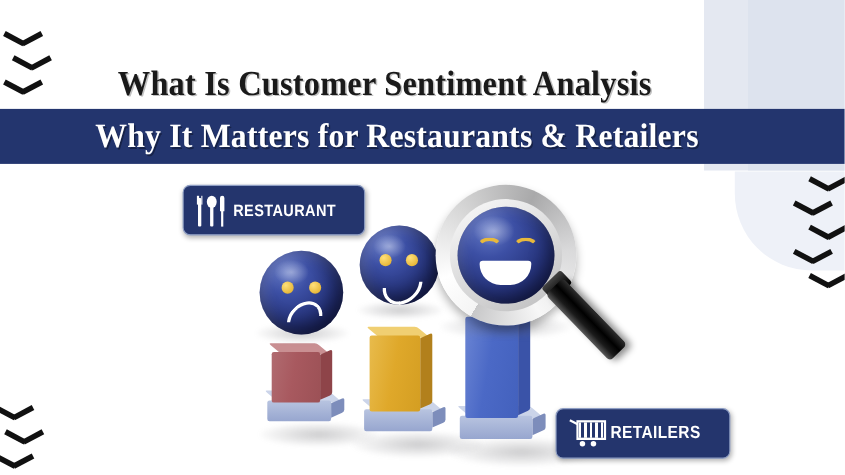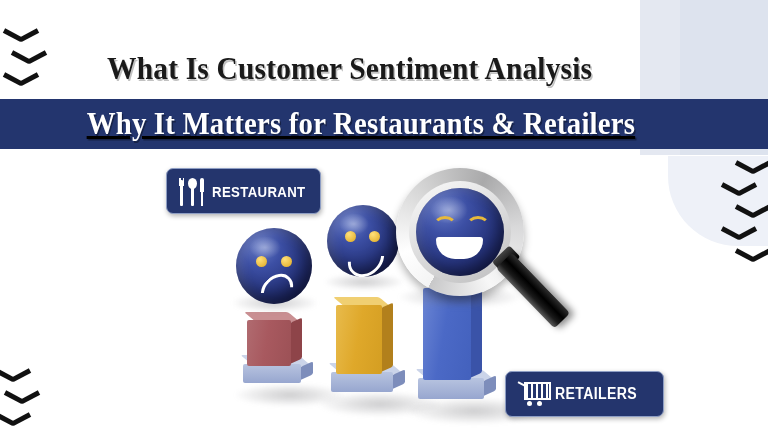--- a/index.html
+++ b/index.html
@@ -30,31 +30,31 @@
   }
   .chev::before,.chev::after{
     content:"";position:absolute;top:0;width:20px;height:5px;background:#111;
   }
   .chev::before{left:0;transform:rotate(28deg);transform-origin:left center;}
   .chev::after{right:0;transform:rotate(-28deg);transform-origin:right center;}
 
   
   .title-wrap{
     position:absolute;left:0;top:42px;width:700px;height:52px;
-    display:flex;align-items:center;justify-content:center;
+    display:flex;align-items:flex-end;justify-content:center;
   }
   .title{
     font-family:"Liberation Serif", serif;
     font-weight:700;font-size:32px;letter-spacing:.2px;color:#1a1a1a;
     text-shadow:1.5px 1.5px 0 rgba(120,120,120,.45);
     transform:scaleX(.92);white-space:nowrap;
   }
   .banner{
     position:absolute;left:0;top:99px;width:768px;height:50px;
-    background:#23356e;display:flex;align-items:center;justify-content:center;text-decoration:underline;
+    background:#23356e;display:flex;align-items:center;justify-content:center;
   }
   .banner-text{
     font-family:"Liberation Serif", serif;
     font-weight:700;font-size:31px;color:#ffffff;white-space:nowrap;
     transform:scaleX(.93);letter-spacing:.2px;
     text-shadow:1.5px 1.5px 0 rgba(0,0,0,.35);
     margin-left:-46px;
   }
 
   
@@ -62,21 +62,21 @@
     position:absolute;background:#24356d;border-radius:7px;
     border:1.5px solid #8e9ec4;
     display:flex;align-items:center;gap:7px;
     box-shadow:1px 2px 5px rgba(0,0,0,.30);
   }
   .badge-label{
     font-family:"Liberation Sans", sans-serif;
     font-weight:700;color:#fff;letter-spacing:.4px;
     transform:scaleX(.88);transform-origin:left center;
   }
-  #badge-restaurant{left:166px;top:168px;padding:7px 2px 7px 11px;}
+  #badge-restaurant{left:166px;top:168px;padding:7px 13px 7px 11px;}
   #badge-restaurant .badge-label{font-size:15px;}
   #badge-retailers{left:505px;top:371px;padding:9px 15px 9px 12px;}
   #badge-retailers .badge-label{font-size:16px;}
 
   .cutlery{position:relative;width:27px;height:30px;flex:0 0 auto;}
   .cutlery i{position:absolute;background:#fff;display:block;}
   .fork-stem{left:2px;top:4px;width:3px;height:26px;border-radius:1px;}
   .fork-t1{left:1px;top:2px;width:1.8px;height:8px;}
   .fork-t2{left:4.5px;top:2px;width:1.8px;height:8px;}
   .spoon-bowl{left:10px;top:2px;width:9px;height:11px;border-radius:50%;}

